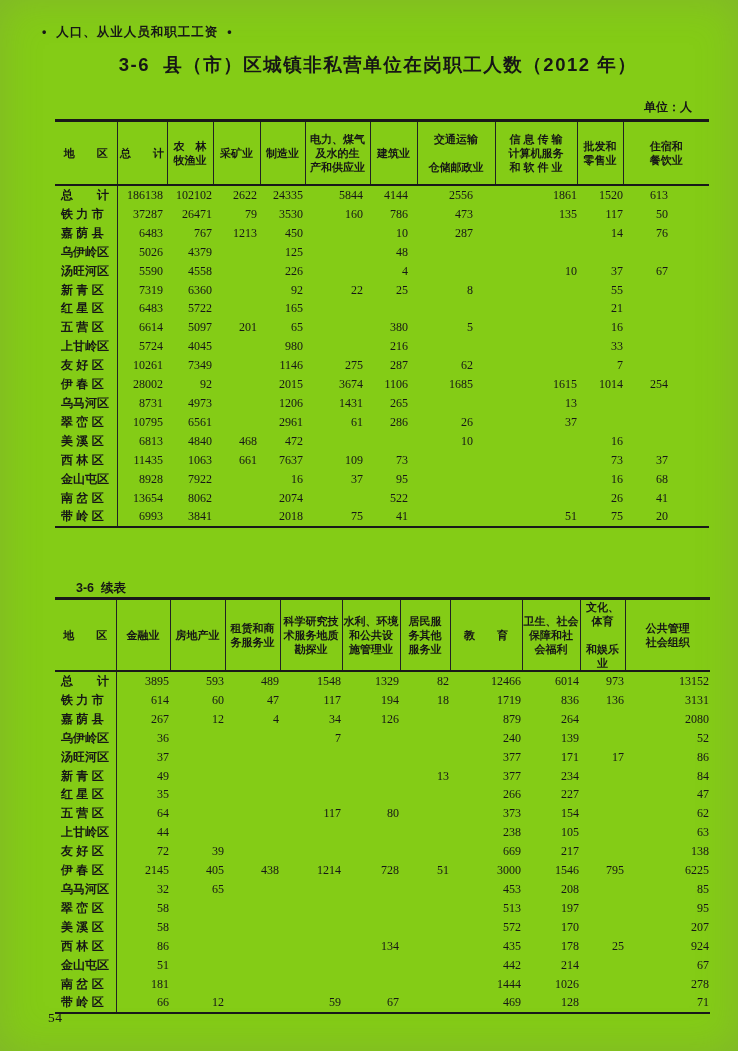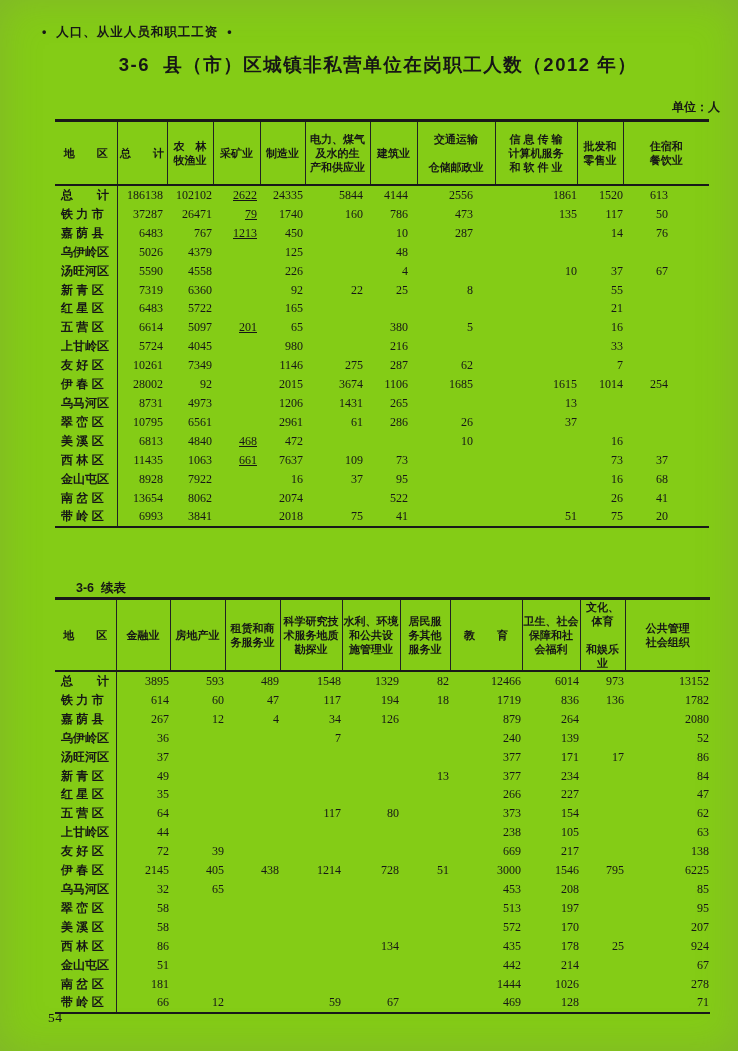--- a/index.html
+++ b/index.html
@@ -22,21 +22,21 @@
   }
   .doc-title{
     position:absolute;top:52px;left:0;width:100%;
     text-align:center;
     font-family:"Liberation Sans", sans-serif;
     font-size:18.5px;font-weight:700;letter-spacing:1.5px;
     white-space:pre;
     padding-left:9px;
   }
   .unit-label{
-    position:absolute;top:99px;right:18px;
+    position:absolute;top:99px;right:46px;
     font-family:"Liberation Sans", sans-serif;
     font-size:12px;font-weight:600;
   }
   .continued-label{
     position:absolute;top:580px;left:64px;
     font-family:"Liberation Sans", sans-serif;
     font-size:12.5px;font-weight:700;white-space:pre;margin-left:12px;
   }
   .page-number{
     position:absolute;top:1010px;left:48px;
@@ -70,21 +70,21 @@
   table.stat tbody td.region{
     text-align:left;
     font-family:"Liberation Sans", sans-serif;
     font-size:12px;font-weight:700;
     padding-left:6px;
     border-right:1px solid #222;
   }
   
   #table1 tbody td:nth-child(2){padding-right:4px;}
   #table1 tbody td:nth-child(3){padding-right:1px;}
-  #table1 tbody td:nth-child(4){padding-right:3px;text-decoration:underline;}
+  #table1 tbody td:nth-child(4){padding-right:3px;}
   #table1 tbody td:nth-child(5){padding-right:2px;}
   #table1 tbody td:nth-child(6){padding-right:7px;margin-top:28px;}
   #table1 tbody td:nth-child(7){padding-right:9px;}
   #table1 tbody td:nth-child(8){padding-right:22px;}
   #table1 tbody td:nth-child(9){padding-right:0;}
   #table1 tbody td:nth-child(10){padding-right:0;}
   #table1 tbody td:nth-child(11){padding-right:41px;}
   #table2 tbody td{padding-right:1px;}
 </style>
 </head>
@@ -148,21 +148,21 @@
           <td>2556</td>
           <td>1861</td>
           <td>1520</td>
           <td>613</td>
         </tr>
         <tr>
           <td class="region">铁 力 市</td>
           <td>37287</td>
           <td>26471</td>
           <td>79</td>
-          <td>1740</td>
+          <td>3530</td>
           <td>160</td>
           <td>786</td>
           <td>473</td>
           <td>135</td>
           <td>117</td>
           <td>50</td>
         </tr>
         <tr>
           <td class="region">嘉 荫 县</td>
           <td>6483</td>
@@ -435,21 +435,21 @@
           <td class="region">铁 力 市</td>
           <td>614</td>
           <td>60</td>
           <td>47</td>
           <td>117</td>
           <td>194</td>
           <td>18</td>
           <td>1719</td>
           <td>836</td>
           <td>136</td>
-          <td>1782</td>
+          <td>3131</td>
         </tr>
         <tr>
           <td class="region">嘉 荫 县</td>
           <td>267</td>
           <td>12</td>
           <td>4</td>
           <td>34</td>
           <td>126</td>
           <td></td>
           <td>879</td>

